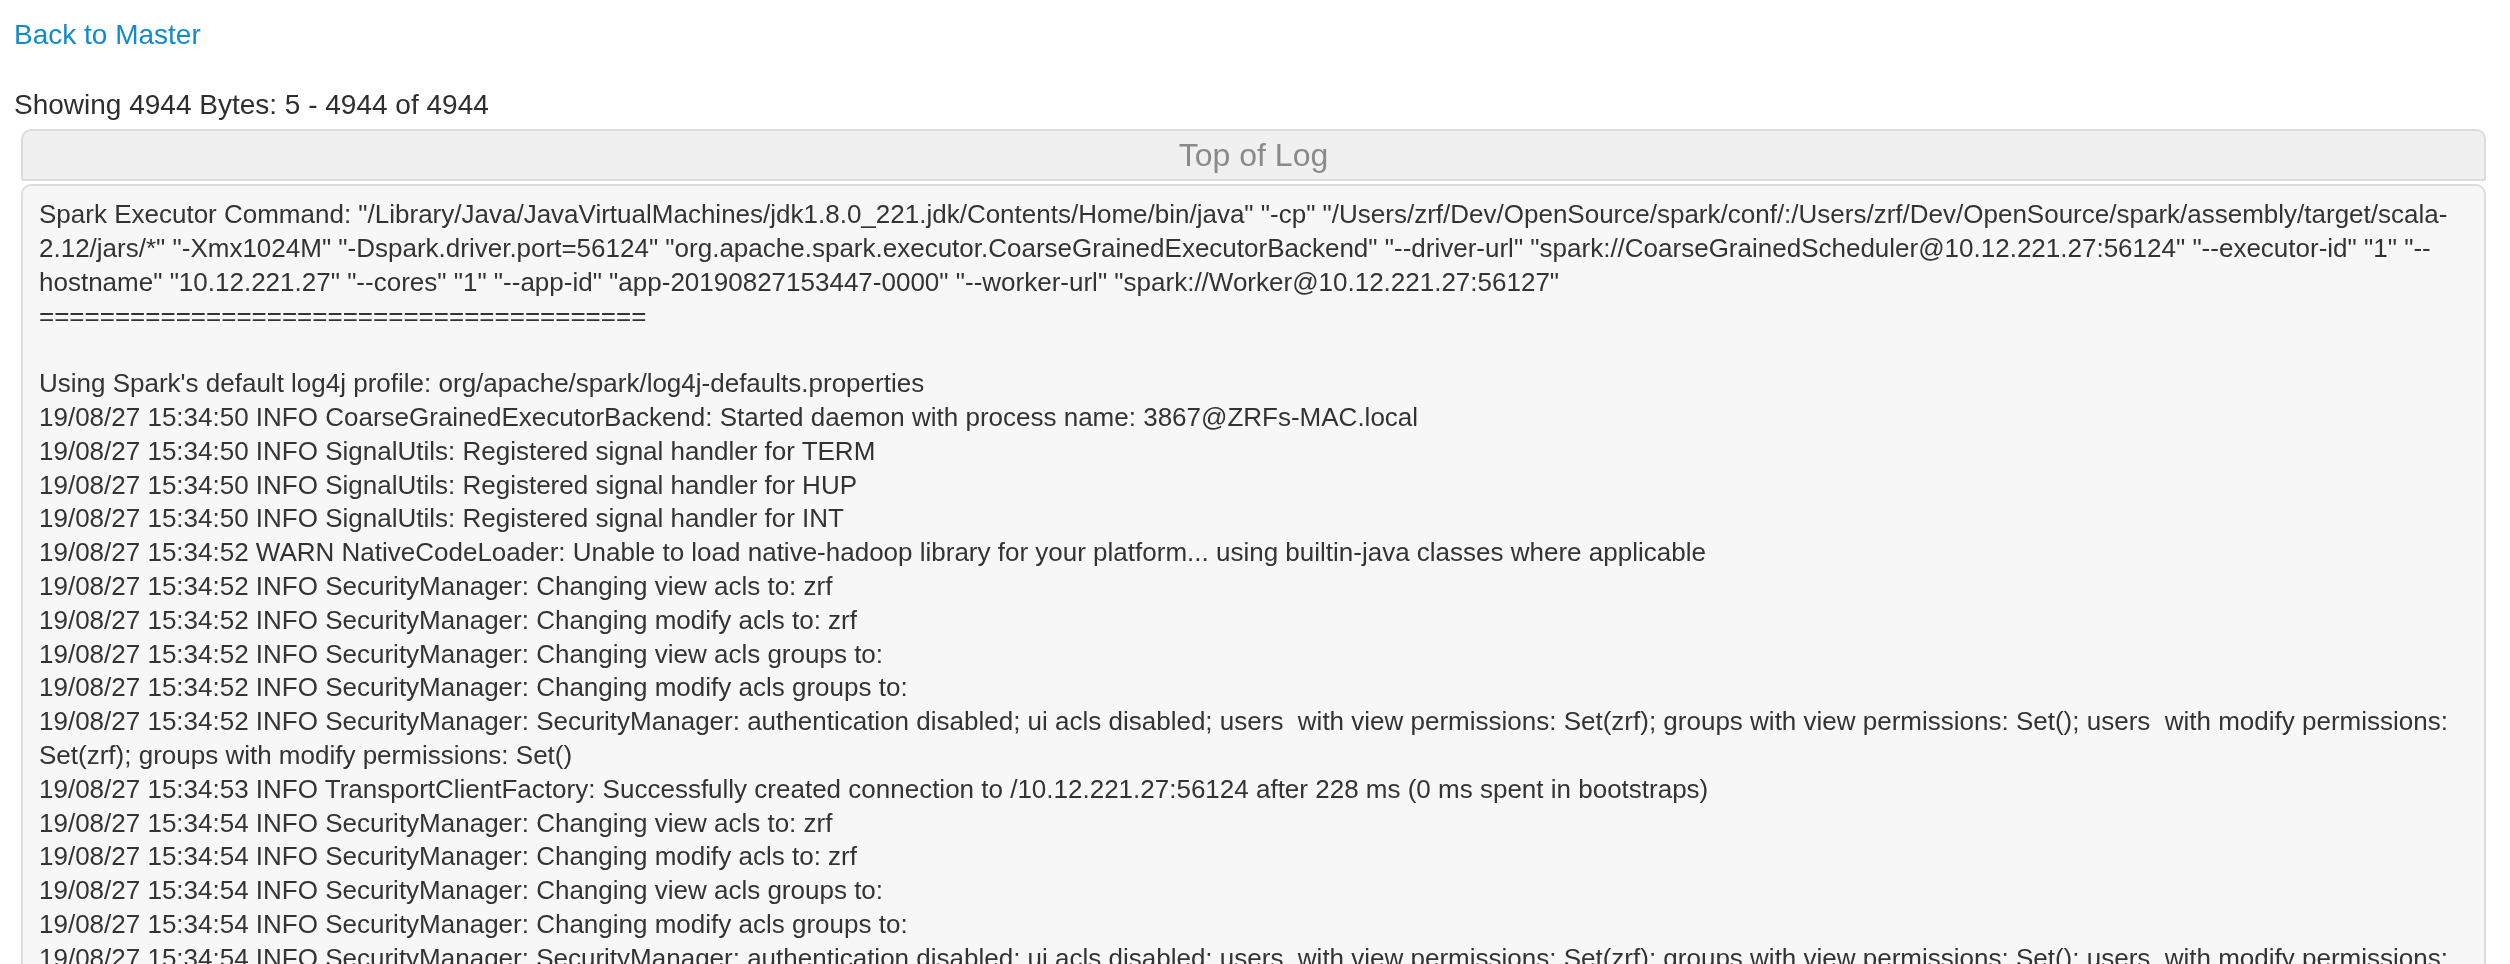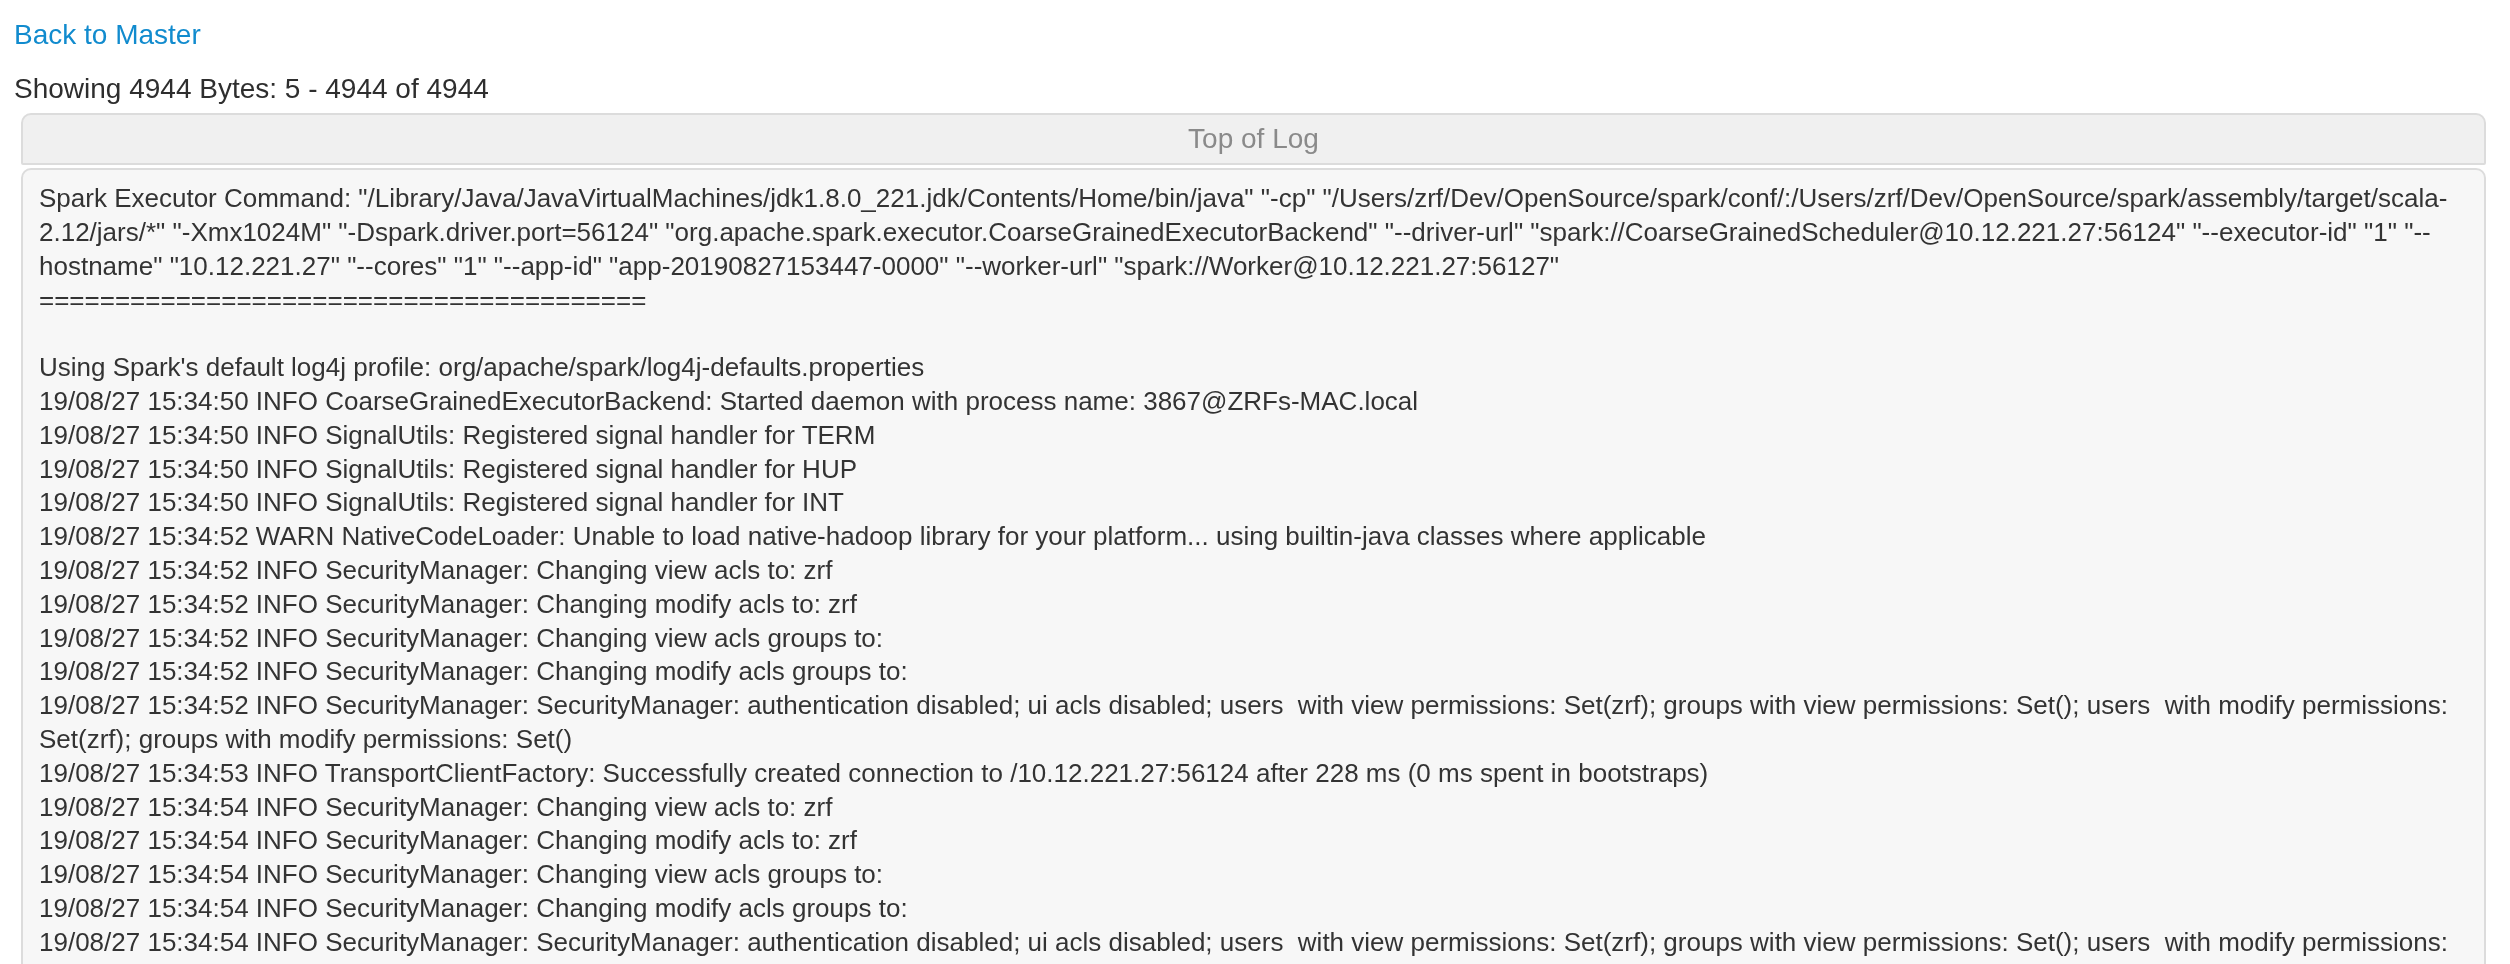--- a/index.html
+++ b/index.html
@@ -12,21 +12,21 @@
     overflow: hidden;
     background: #ffffff;
     font-family: "Liberation Sans", "DejaVu Sans", sans-serif;
     color: #333333;
   }
   .page {
     padding: 12px 24px 0 14px;
   }
   .back-link {
     display: inline-block;
-    margin: 6px 0 0 0;
+    margin: 6px 0 16px 0;
     font-size: 28px;
     line-height: 1.2;
     color: #118bce;
     text-decoration: none;
     cursor: pointer;
     text-align: right;
   }
   .showing {
     font-size: 28px;
     line-height: 1.2;
@@ -41,21 +41,21 @@
   .panel-header {
     box-sizing: border-box;
     width: 2465px;
     height: 52px;
     background: #f0f0f0;
     border: 2px solid #dcdcdc;
     border-radius: 10px 10px 2px 2px;
     display: flex;
     align-items: center;
     justify-content: center;
-    font-size: 28px;
+    font-size: 32px;
     color: #8a8a8a;
   }
   .panel-body {
     box-sizing: border-box;
     width: 2465px;
     margin-top: 3px;
     background: #f7f7f7;
     border: 2px solid #dcdcdc;
     border-radius: 10px;
     min-height: 900px;

